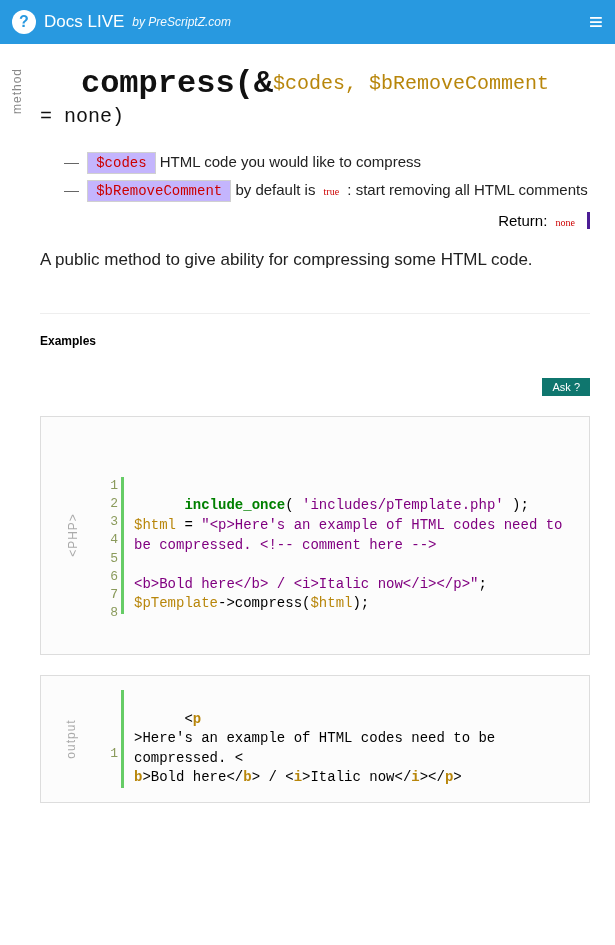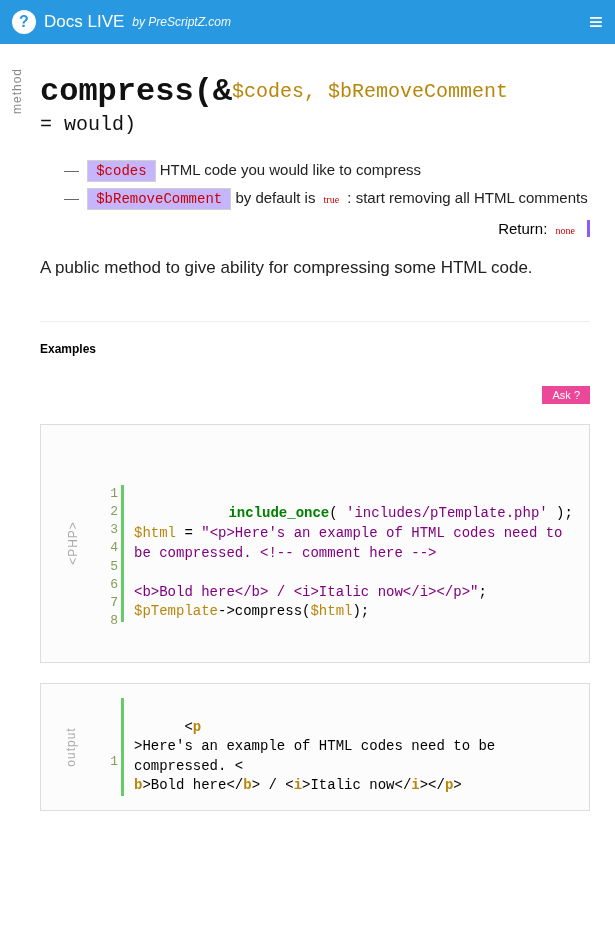--- a/index.html
+++ b/index.html
@@ -5,38 +5,38 @@
 * { box-sizing: border-box; margin: 0; padding: 0; }
 body { font-family: "Segoe UI", Arial, sans-serif; background: #fff; width: 615px; }
 .header { background: #2899e0; color: #fff; height: 44px; display: flex; align-items: center; padding: 0 12px; justify-content: space-between; }
 .header-left { display: flex; align-items: center; gap: 8px; }
 .logo-circle { width: 24px; height: 24px; border-radius: 50%; background: #fff; color: #2899e0; display: flex; align-items: center; justify-content: center; font-weight: bold; font-size: 16px; }
 .brand { font-size: 17px; font-weight: 400; }
 .byline { font-size: 12px; font-style: italic; opacity: 0.95; }
 .hamburger { font-size: 24px; cursor: pointer; }
 .content { padding: 10px 25px 40px 40px; position: relative; }
 .side-label { position: absolute; left: 10px; top: 70px; transform: rotate(-90deg); transform-origin: left top; font-size: 12px; color: #888; letter-spacing: 1px; }
-h1 { font-family: "Courier New", monospace; font-weight: bold; font-size: 32px; color: #111; margin-top: 19px; line-height: 1.2; }
+h1 { font-family: "Courier New", monospace; font-weight: bold; font-size: 32px; color: #111; margin-top: 11px; line-height: 1.2; text-align: center; }
 h1 .param { font-size: 20px; color: #b8860b; font-weight: normal; vertical-align: middle; }
 .cont-line { font-family: "Courier New", monospace; font-size: 20px; color: #111; margin-top: 2px; }
 .params-block { margin: 24px 0 10px 24px; font-size: 15px; color: #222; }
 .param-row { margin-bottom: 6px; }
 .dash { color: #666; margin-right: 4px; }
 .param-tag { background: #c4b5fd; border: 1px solid #d0d0d0; padding: 2px 8px; font-family: "Courier New", monospace; font-size: 14px; color: #c00; display: inline-block; }
 code.inline { font-family: Liberation Serif, serif; color: #c00; font-size: 10px; padding: 0 4px; text-align: right; }
-.return-row { text-align: right; font-size: 15px; margin: 6px 0 18px 0; border-right: 3px solid #8b5cf6; padding-right: 8px; }
+.return-row { text-align: right; font-size: 15px; margin: 6px 0 18px 0; border-right: 3px solid #4c1d95; padding-right: 8px; }
 .desc { font-size: 17px; color: #222; margin-bottom: 40px; line-height: 1.5; }
 hr.thin { border: none; border-top: 1px solid #eee; margin: 20px 0; }
 h2 { font-size: 12px; font-weight: bold; margin-bottom: 30px; }
-.ask-btn { float: right; background: #ec4899; color: #fff; font-size: 11px; padding: 3px 10px; border: none; cursor: pointer; margin-bottom: 20px; }
+.ask-btn { float: right; background: #0f766e; color: #fff; font-size: 11px; padding: 3px 10px; border: none; cursor: pointer; margin-bottom: 20px; }
 .code-block { border: 1px solid #ddd; background: #fcfcfc; clear: both; margin-bottom: 20px; position: relative; padding: 14px 14px 14px 50px; min-height: 100px; }
 .block-label { position: absolute; left: 10px; top: 50%; transform: translateY(-50%) rotate(-90deg); transform-origin: center; font-size: 12px; color: #aaa; letter-spacing: 1px; white-space: nowrap; }
 .code-inner { margin-left: 30px; font-family: "Courier New", monospace; font-size: 14px; line-height: 1.4; white-space: pre-wrap; word-wrap: break-word; border-left: 3px solid #6c6; padding-left: 10px; position: relative; }
 .line-nums { position: absolute; left: -26px; top: 0; text-align: right; color: #8a9a5b; font-size: 13px; line-height: 1.4; width: 20px; }
-.kw { color: #008000; font-weight: bold; margin-left: 44px; }
+.kw { color: #008000; font-weight: bold; }
 .str { color: #800080; }
 .var { color: #b8860b; }
 .ptag { color: #b8860b; font-weight: bold; }
 .first-block { padding-top: 60px; padding-bottom: 40px; }
 </style>
 </head>
 <body>
 
 <div class="header">
   <div class="header-left">
@@ -46,21 +46,21 @@
   </div>
   <div class="hamburger">≡</div>
 </div>
 
 <div class="content">
   <div class="side-label">method</div>
 
   <h1>
     <span>compress</span><span>(&amp;</span><span class="param">$codes, $bRemoveComment</span>
   </h1>
-  <div class="cont-line">= would)</div>
+  <div class="cont-line">= none)</div>
 
   <div class="params-block">
     <div class="param-row">
       <span class="dash">—</span>
       <span class="param-tag">$codes</span>
       <span> HTML code you would like to compress</span>
     </div>
     <div class="param-row">
       <span class="dash">—</span>
       <span class="param-tag">$bRemoveComment</span>

